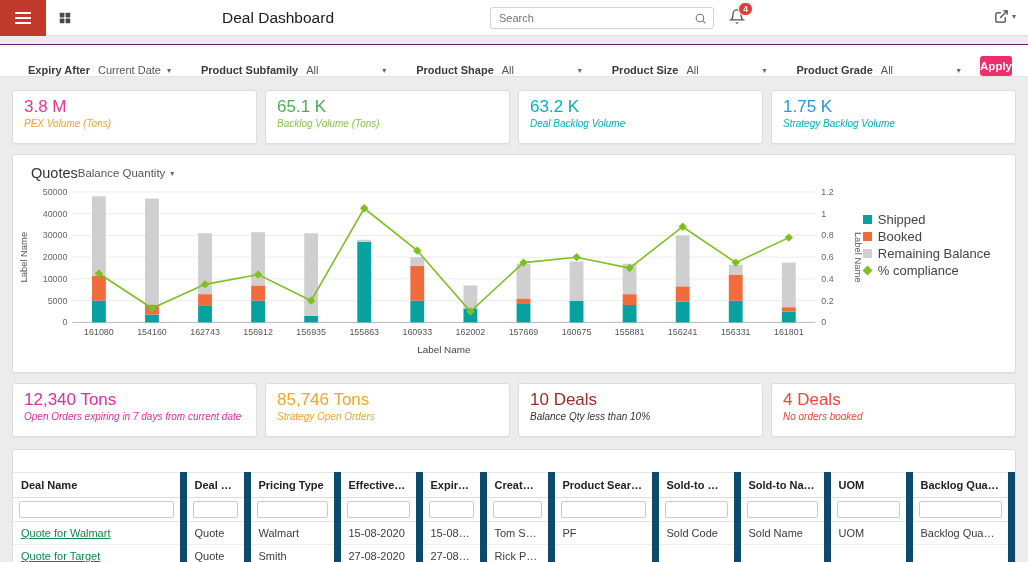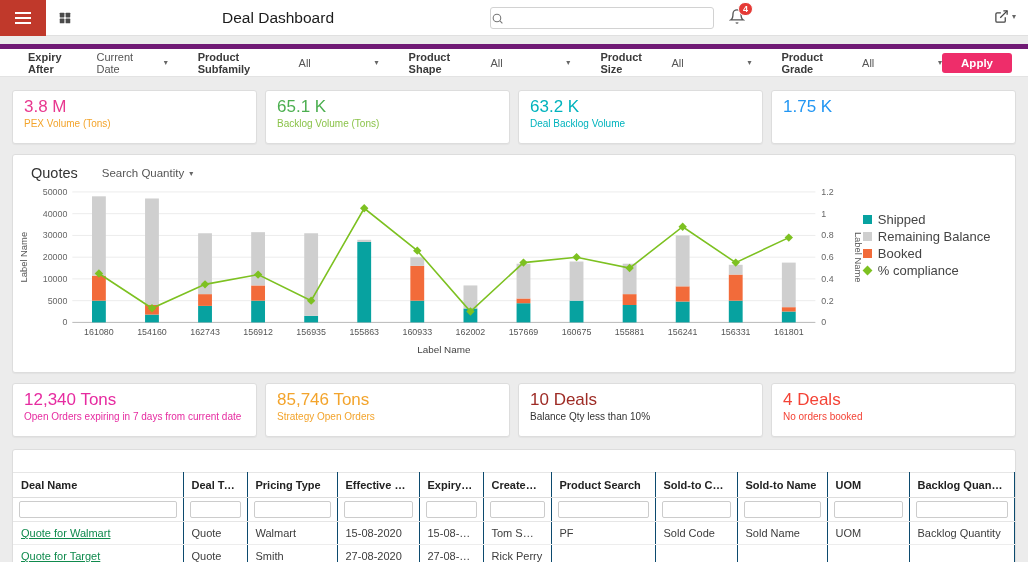--- a/index.html
+++ b/index.html
@@ -18,54 +18,54 @@
   .search-box input { flex:1; border:none; outline:none; font-size:11px; padding:0 6px 0 8px; color:#333; background:transparent;
                       font-family:"Liberation Sans", sans-serif; }
   .search-box .sicon { padding-right:6px; display:flex; align-items:center; }
   .bell { position:absolute; left:729px; top:8px; cursor:pointer; }
   .badge { position:absolute; top:-6px; left:9px; background:#e53935; color:#fff; font-size:9px; font-weight:bold;
            border-radius:8px; padding:1px 4px; border:1.5px solid #fff; line-height:10px; }
   .export { position:absolute; right:12px; top:9px; display:flex; align-items:center; gap:3px; cursor:pointer; color:#444; }
   .caret { font-size:8px; color:#666; }
 
   
-  .filterbar { margin-top:8px; height:33px; background:#fff; border-top:5px solid #701a75; border-bottom:1px solid #e3e3e3;
-               display:flex; align-items:center; padding:0 16px 0 28px; }
+  .filterbar { margin-top:8px; height:33px; background:#fff; border-top:1px solid #701a75; border-bottom:1px solid #e3e3e3;
+               display:flex; align-items:flex-end; padding:0 16px 0 28px; }
   #filters { display:flex; align-items:center; gap:30px; flex:1; }
   .fgroup { display:flex; align-items:center; gap:8px; }
   .flabel { font-size:11px; font-weight:bold; color:#3a3a3a; }
   .fdd { display:flex; align-items:center; gap:6px; font-size:11px; color:#555; cursor:pointer; }
   .fdd.fixed { min-width:80px; justify-content:space-between; }
-  .apply-btn { border:none; color:#fff; font-size:11.5px; font-weight:bold; padding:4px 19px; border-radius:3px; cursor:pointer;
+  .apply-btn { border:none; color:#fff; font-size:11.5px; font-weight:bold; padding:4px 0; border-radius:3px; cursor:pointer;
                font-family:"Liberation Sans", sans-serif; }
 
   
   .kpi-row { display:flex; gap:8px; margin:13px 12px 0; }
   .kpi-row.bottom { margin-top:10px; }
   .card { background:#fff; border:1px solid #ddd; border-radius:3px; box-shadow:0 1px 1px rgba(0,0,0,.04); }
   .kpi { flex:1; padding:5px 11px 14px; cursor:pointer; }
   .kpi-value { font-size:17px; font-weight:500; line-height:21px; }
-  .kpi-label { font-size:10px; margin-top:1px; white-space:nowrap; overflow:hidden; }
+  .kpi-label { font-size:10px; margin-top:1px; white-space:nowrap; overflow:hidden;font-style:italic; }
 
   
   .chart-card { margin:10px 12px 0; height:219px; overflow:hidden; }
-  .chart-head { display:flex; align-items:center; gap:24px; padding:10px 16px 0 18px; }
+  .chart-head { display:flex; align-items:center; padding:10px 16px 0 18px; }
   .chart-title { font-size:14.5px; color:#333; }
   .metric-dd { font-size:11.5px; color:#555; display:flex; align-items:center; gap:5px; cursor:pointer; }
   .chart-body { display:flex; padding:2px 4px 0 4px; }
   svg { font-family:"Liberation Sans", sans-serif; display:block; }
   .legend { width:150px; padding-top:28px; }
   .legend-item { display:flex; align-items:center; gap:6px; font-size:13px; color:#444; line-height:17px; cursor:pointer; }
   .legend-swatch { width:9px; height:9px; display:inline-block; flex:0 0 9px; }
   .legend-diamond { width:7px; height:7px; display:inline-block; flex:0 0 7px; transform:rotate(45deg); margin:0 1px; }
 
   
   .table-card { margin:12px 12px 0; padding-top:22px; height:200px; overflow:hidden; }
   table { width:100%; border-collapse:collapse; table-layout:fixed; }
-  th, td { border-right:1px solid #0c4a6e; white-space:nowrap; overflow:hidden; text-overflow:ellipsis;margin-left:8px; }
+  th, td { border-right:7px solid #0c4a6e; white-space:nowrap; overflow:hidden; text-overflow:ellipsis;margin-left:8px; }
   thead th { font-size:11px; font-weight:bold; color:#222; text-align:left; padding:6px 8px;
              border-top:1px solid #e6e6e6; border-bottom:1px solid #ddd; cursor:pointer; }
   tr.filters td { padding:3px 6px; border-bottom:1px solid #e6e6e6; }
   tr.filters input { width:100%; height:17px; border:1px solid #ccc; border-radius:2px; outline:none; padding:0 4px;
                      font-size:10px; font-family:"Liberation Sans", sans-serif; }
   tbody td { font-size:11px; color:#3c3c3c; padding:5px 8px; border-bottom:1px solid #ededed; }
   td .deal-link { text-decoration:underline; cursor:pointer; }
 </style>
 </head>
 <body>
@@ -80,20 +80,21 @@
     <svg width="14" height="14" viewBox="0 0 24 24" fill="#4a4a4a">
         <rect x="3" y="3" width="8" height="8" rx="1"></rect>
         <rect x="13" y="3" width="8" height="8" rx="1"></rect>
         <rect x="3" y="13" width="8" height="8" rx="1"></rect>
         <rect x="13" y="13" width="8" height="8" rx="1"></rect>
       </svg>
   </div>
   <h1 class="page-title">Deal Dashboard</h1>
 
   <div class="search-box">
+    <input placeholder="Search" style="">
     <span class="sicon">
       <svg width="13" height="13" viewBox="0 0 24 24" fill="none" stroke="#777" stroke-width="2">
           <circle cx="11" cy="11" r="7"></circle>
           <line x1="16.5" y1="16.5" x2="21" y2="21"></line>
         </svg>
     </span>
   </div>
 
   <div class="bell">
     <svg width="16" height="17" viewBox="0 0 24 24" fill="none" stroke="#555" stroke-width="2">
@@ -162,28 +163,29 @@
     <div class="card kpi">
       <div class="kpi-value" style="color: rgb(76, 175, 80);">65.1 K</div>
       <div class="kpi-label" style="color: rgb(139, 195, 74);">Backlog Volume (Tons)</div>
     </div>
     <div class="card kpi">
       <div class="kpi-value" style="color: rgb(0, 179, 189);">63.2 K</div>
       <div class="kpi-label" style="color: rgb(0, 179, 189);">Deal Backlog Volume</div>
     </div>
     <div class="card kpi">
       <div class="kpi-value" style="color: rgb(33, 150, 243);">1.75 K</div>
+      <div class="kpi-label" style="color: rgb(0, 179, 189);">Strategy Backlog Volume</div>
     </div>
   </div>
 
 <section class="card chart-card">
   <div class="chart-head">
     <span class="chart-title">Quotes</span>
     <span class="metric-dd">
-      <span>Search Quantity</span>
+      <span>Balance Quantity</span>
       <span class="caret">▾</span>
     </span>
   </div>
   <div class="chart-body">
     <svg id="chart-svg" width="856" height="178" viewBox="0 0 856 178">
         <line x1="56" y1="140" x2="808" y2="140" stroke="#b8b8b8"></line>
         <text x="51" y="143" text-anchor="end" font-size="9" fill="#666">0</text>
         <line x1="56" y1="118" x2="808" y2="118" stroke="#ececec"></line>
         <text x="51" y="121" text-anchor="end" font-size="9" fill="#666">5000</text>
         <line x1="56" y1="96" x2="808" y2="96" stroke="#ececec"></line>
@@ -273,26 +275,26 @@
         <text transform="translate(10,74) rotate(-90)" text-anchor="middle" font-size="9.5" fill="#555">Label Name</text>
         <text transform="translate(848,74) rotate(90)" text-anchor="middle" font-size="9.5" fill="#555">Label Name</text>
         <text x="432" y="171" text-anchor="middle" font-size="10" fill="#444">Label Name</text>
       </svg>
     <div class="legend" id="chart-legend">
         <div class="legend-item">
           <span class="legend-swatch" style="background: rgb(7, 162, 160);"></span>
           <span>Shipped</span>
         </div>
         <div class="legend-item">
+          <span class="legend-swatch" style="background: rgb(242, 107, 58);"></span>
+          <span>Booked</span>
+        </div>
+        <div class="legend-item">
           <span class="legend-swatch" style="background: rgb(207, 207, 207);"></span>
           <span>Remaining Balance</span>
-        </div>
-        <div class="legend-item">
-          <span class="legend-swatch" style="background: rgb(242, 107, 58);"></span>
-          <span>Booked</span>
         </div>
         <div class="legend-item">
           <span class="legend-diamond" style="background: rgb(125, 193, 33);"></span>
           <span>% compliance</span>
         </div>
       </div>
   </div>
 </section>
 
 <div class="kpi-row bottom" id="kpi-bottom">

